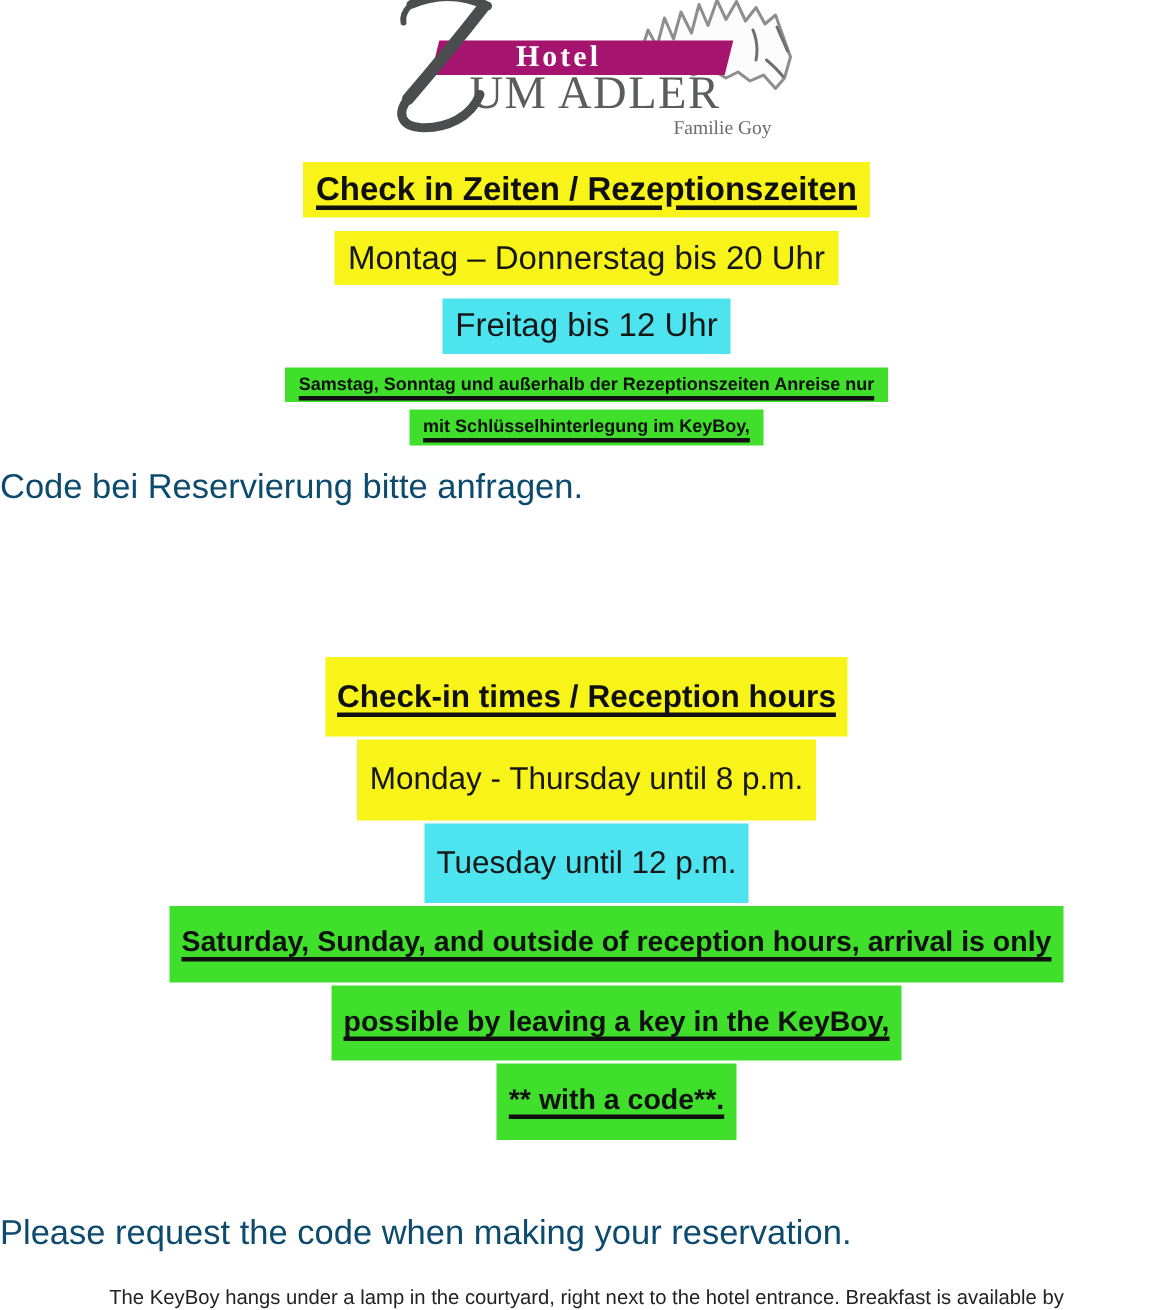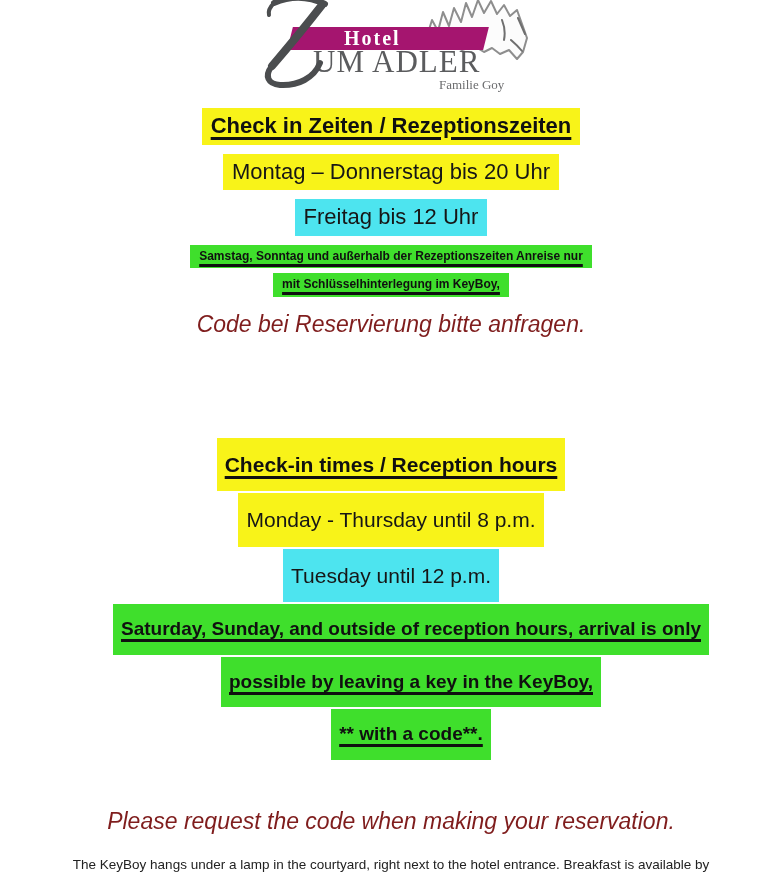--- a/index.html
+++ b/index.html
@@ -32,21 +32,21 @@
     color: #ffffff; line-height: 1;
   }
   .script-z { position: absolute; left: 0; top: -4px; z-index: 4; }
   .name-rest {
     position: absolute; left: 57px; top: 46px; z-index: 3;
     font-family: "Liberation Serif", serif;
     font-size: 31px; letter-spacing: 1px;
     color: #5b5c5e; line-height: 1;
   }
   .family {
-    position: absolute; left: 183px; top: 78px; z-index: 3;
+    position: absolute; left: 193px; top: 78px; z-index: 3;
     font-family: "Liberation Serif", serif;
     font-size: 13px; color: #6b6c6e; line-height: 1;
   }
 
   
   .block { text-align: center; }
   .block.de { margin-top: 12px; }
   .block.en { margin-top: 100px; }
 
   .line { line-height: 1.3; }
@@ -68,23 +68,22 @@
   .head {
     font-weight: bold;
     text-decoration: underline;
     text-decoration-thickness: 2.5px;
     text-underline-offset: 4px;
     color: #101010;
   }
 
   .code-note {
     margin: 14px 0 0 0;
-    font-size: 23px; color: #7f1d1d;
-    text-align: center;
-    font-style: italic;
+    font-size: 23px; color: #0c4a6e;
+    text-align: left;
   }
   .en .code-note { margin-top: 48px; font-size: 23px; }
 
   .small-note {
     margin: 7px auto 0 auto;
     max-width: 760px;
     font-size: 14px; line-height: 1.7; color: #222;
     text-align: center;
     white-space: pre-line;
   }

